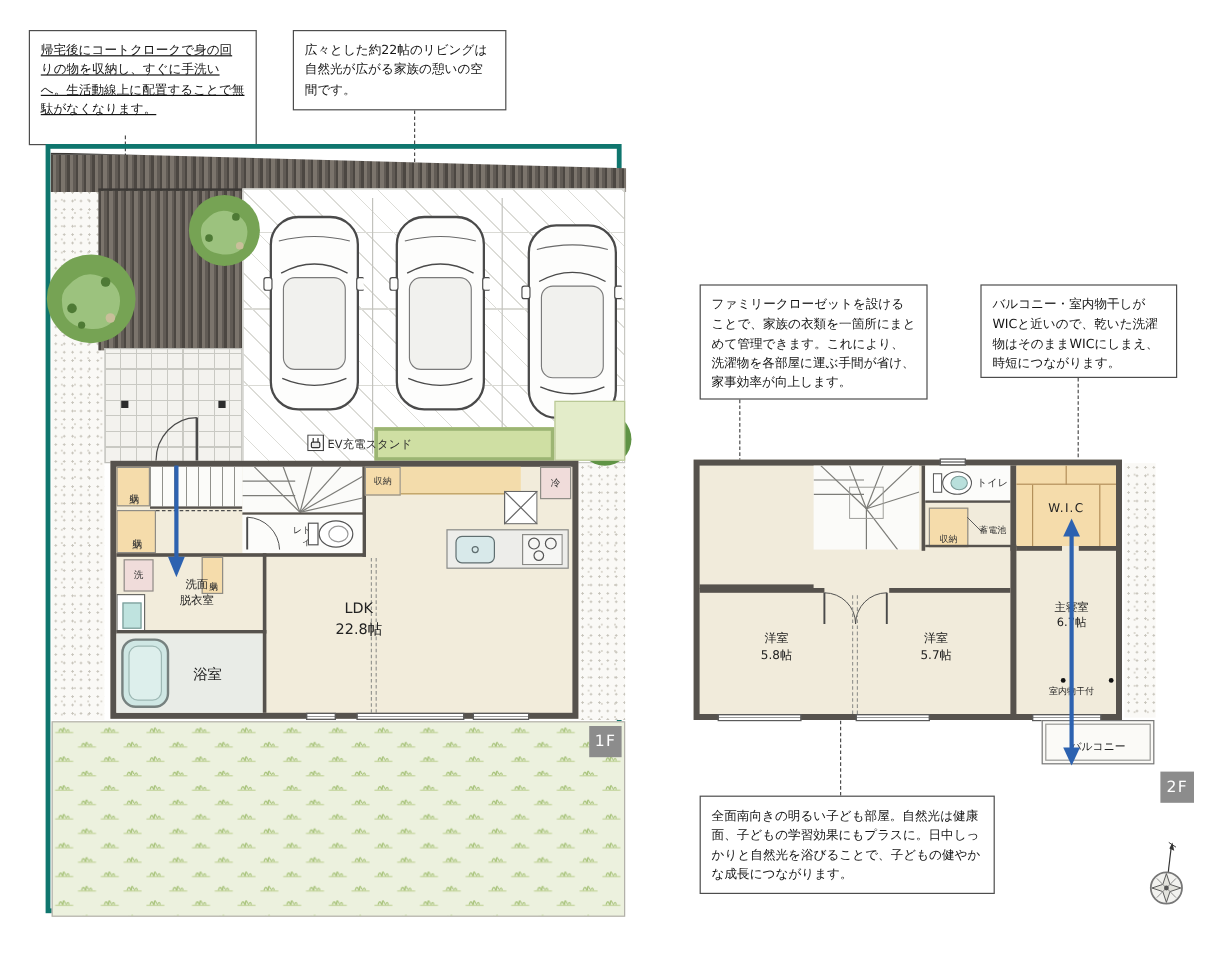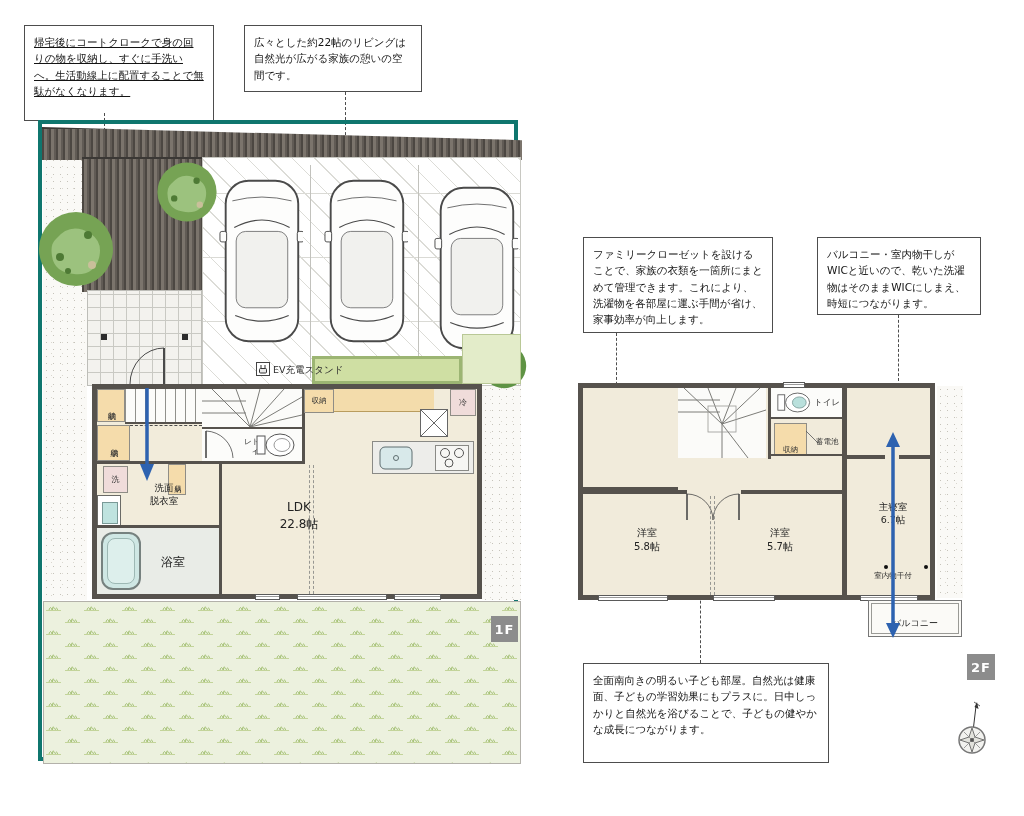--- a/index.html
+++ b/index.html
@@ -15,22 +15,22 @@
   .tanbox{position:absolute;background:#f5dcab;border:1px solid #8f8d86;box-sizing:border-box;
           display:flex;align-items:center;justify-content:center;}
   .pinkbox{position:absolute;background:#f0dcda;border:1px solid #8f8d86;box-sizing:border-box;
           display:flex;align-items:center;justify-content:center;}
   .vlabel{writing-mode:vertical-rl;font-size:8px;color:#333;letter-spacing:1px;line-height:1;}
   .slabel{font-size:8px;color:#333;}
   .room-label{position:absolute;text-align:center;white-space:pre-line;color:#222;
               font-size:10px;line-height:1.4;}
   .window{position:absolute;height:6px;box-sizing:border-box;border:1px solid #5a5a5a;
           background:linear-gradient(#fff 0 1.5px,#9a9a9a 1.5px 2.5px,#fff 2.5px 6px);}
-  .badge{position:absolute;background:#8c8c8c;color:#fff;font-size:13px;font-weight:bold;
-         display:flex;align-items:center;justify-content:center;letter-spacing:1px;margin-top:11px;}
+  .badge{position:absolute;background:#8c8c8c;color:#fff;font-size:13px;font-weight:normal;
+         display:flex;align-items:center;justify-content:center;letter-spacing:1px;}
   .gravel{position:absolute;background-color:#faf9f6;
           background-image:radial-gradient(#c6c3ba 0.8px,transparent 0.9px),
                            radial-gradient(#dad7cf 0.8px,transparent 0.9px);
           background-size:7px 7px,11px 11px;background-position:0 0,3px 4px;}
   .slope{position:absolute;border-top:2px solid #3b3835;
          background:repeating-linear-gradient(90deg,#4c4742 0 2px,#7b746c 2px 5px,#615b55 5px 7px);}
   .parking{position:absolute;background-color:#fff;border:1px solid #c8c8c2;box-sizing:border-box;
            background-image:repeating-linear-gradient(45deg,transparent 0 15px,#dcdcd7 15px 16px),
                             repeating-linear-gradient(0deg,transparent 0 63px,#dadad5 63px 64px);}
   .stall{position:absolute;width:1px;background:#c2c2bd;}
@@ -48,21 +48,21 @@
 </style>
 </head>
 <body>
 
 <div class="stage">
 
   <div class="callout" style="left:24px;top:25px;width:190px;height:96px;text-decoration:underline;">帰宅後にコートクロークで身の回りの物を収納し、すぐに手洗いへ。生活動線上に配置することで無駄がなくなります。</div>
   <div class="callout" style="left:244px;top:25px;width:178px;height:67px;">広々とした約22帖のリビングは自然光が広がる家族の憩いの空間です。</div>
   <div class="callout" style="left:583px;top:237px;width:190px;height:96px;">ファミリークローゼットを設けることで、家族の衣類を一箇所にまとめて管理できます。これにより、洗濯物を各部屋に運ぶ手間が省け、家事効率が向上します。</div>
   <div class="callout" style="left:817px;top:237px;width:164px;height:78px;">バルコニー・室内物干しがWICと近いので、乾いた洗濯物はそのままWICにしまえ、時短につながります。</div>
-  <div class="callout" style="left:583px;top:663px;width:246px;height:100px;">全面南向きの明るい子ども部屋。自然光は健康面、子どもの学習効果にもプラスに。日中しっかりと自然光を浴びることで、子どもの健やかな成長につながります。</div>
+  <div class="callout" style="left:583px;top:663px;width:246px;height:82px;">全面南向きの明るい子ども部屋。自然光は健康面、子どもの学習効果にもプラスに。日中しっかりと自然光を浴びることで、子どもの健やかな成長につながります。</div>
 
   <div class="leader" style="left:104px;top:113px;height:312px;"></div>
   <div class="dot" style="left:101px;top:423px;"></div>
   <div class="leader" style="left:345px;top:92px;height:419px;"></div>
   <div class="dot" style="left:342px;top:511px;"></div>
   <div class="leader" style="left:616px;top:333px;height:86px;"></div>
   <div class="dot" style="left:613px;top:418px;"></div>
   <div class="leader" style="left:898px;top:315px;height:66px;"></div>
   <div class="leader" style="left:927px;top:386px;height:84px;"></div>
   <div class="leader-h" style="left:898px;top:470px;width:29px;"></div>
@@ -298,20 +298,27 @@
 
     <div class="tanbox" style="left:191px;top:35px;width:33px;height:33px;align-items:flex-end;">
       <span class="slabel" style="font-size:7.5px;">収納</span>
     </div>
     <svg class="abs" style="left:222px;top:42px;" width="14" height="14" viewBox="0 0 14 14">
       <line x1="1" y1="1" x2="13" y2="13" stroke="#555" stroke-width="0.8"></line>
     </svg>
     <div class="abs" style="left:233px;top:49px;font-size:7.5px;color:#333;">蓄電池</div>
     <div class="wall" style="left:259px;top:0;width:5px;height:71px;"></div>
 
+    <div class="abs" style="left:264px;top:0;width:83px;height:67px;background:#f5dcab;">
+      <div class="abs" style="left:0;top:0;width:83px;height:16px;border-bottom:1px solid #b3905a;box-sizing:border-box;"></div>
+      <div class="abs" style="left:41px;top:0;width:1px;height:16px;background:#b3905a;"></div>
+      <div class="abs" style="left:0;top:16px;width:14px;height:51px;border-right:1px solid #b3905a;box-sizing:border-box;"></div>
+      <div class="abs" style="right:0;top:16px;width:14px;height:51px;border-left:1px solid #b3905a;box-sizing:border-box;"></div>
+      <div class="room-label" style="left:0;top:30px;width:83px;font-size:10px;letter-spacing:1px;">W.I.C</div>
+    </div>
     <div class="wall" style="left:264px;top:67px;width:38px;height:4px;"></div>
     <div class="wall" style="left:316px;top:67px;width:31px;height:4px;"></div>
     <div class="wall" style="left:188px;top:66px;width:76px;height:2px;"></div>
 
     <div class="wall" style="left:259px;top:67px;width:5px;height:140px;"></div>
     <div class="room-label" style="left:276px;top:112px;width:68px;font-size:9.5px;">主寝室
 6.7帖</div>
     <div class="dot" style="left:301px;top:177px;width:4px;height:4px;"></div>
     <div class="dot" style="left:341px;top:177px;width:4px;height:4px;"></div>
     <div class="room-label" style="left:277px;top:183px;width:66px;font-size:7.5px;">室内物干付</div>

